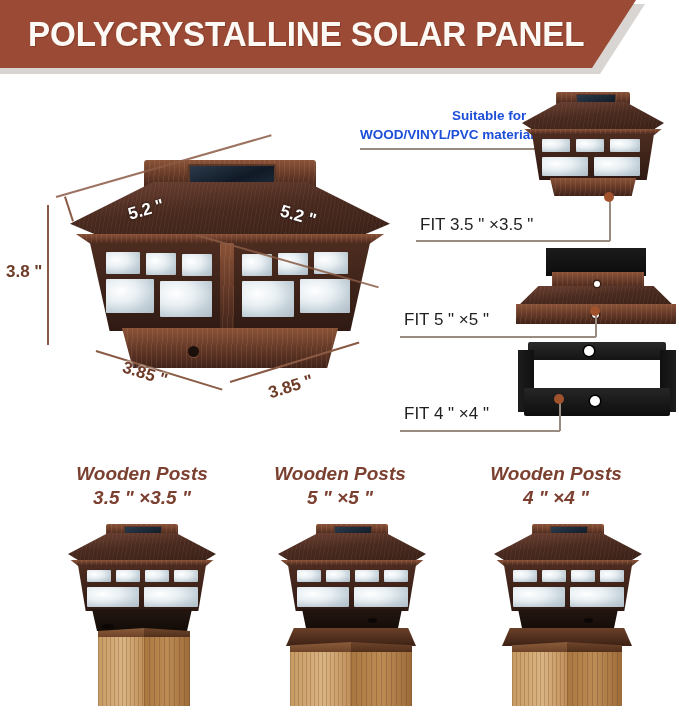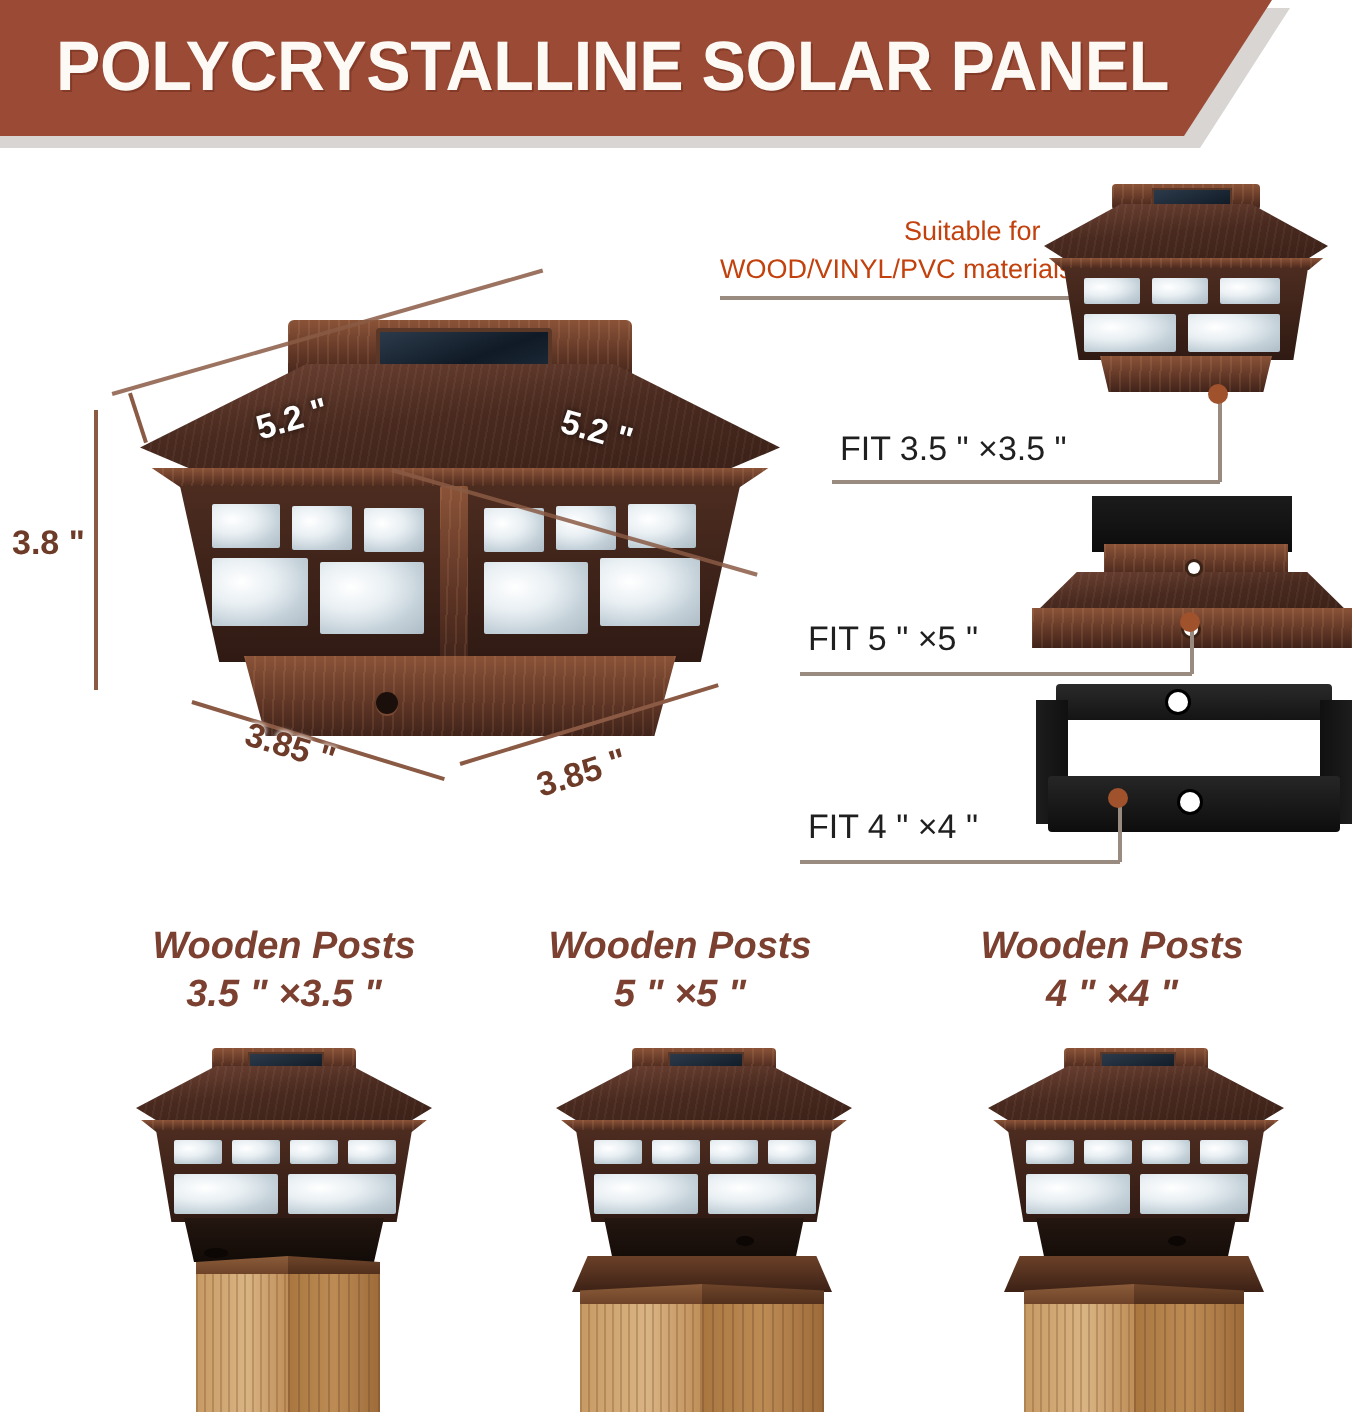--- a/index.html
+++ b/index.html
@@ -55,22 +55,22 @@
   .pane{position:absolute;border-radius:1px;}
 
   
   .dim-white{position:absolute;color:#fff;font-weight:bold;font-size:17px;
       text-shadow:0 0 3px rgba(0,0,0,.75);white-space:nowrap;}
   .dim-brown{position:absolute;color:#6d3b27;font-weight:bold;font-size:17px;
       white-space:nowrap;text-shadow:0 0 3px #fff,0 0 2px #fff;}
   .arrow-line{position:absolute;background:#8a5a44;}
 
   
-  .callout{position:absolute;color:#c2410c;font-size:13.5px;line-height:19px;
-      white-space:nowrap;}
+  .callout{position:absolute;color:#1d4ed8;font-size:13.5px;line-height:19px;
+      white-space:nowrap;font-weight:bold;}
   .fit-label{position:absolute;color:#1f1f1f;font-size:17px;white-space:nowrap;}
   .lead-h{position:absolute;height:1.5px;background:#9a8b80;}
   .lead-v{position:absolute;width:1.5px;background:#9a8b80;}
   .lead-dot{position:absolute;width:10px;height:10px;border-radius:50%;
       background:#a0522d;}
 
   
   .post-title{position:absolute;text-align:center;color:#7b4030;
       font-style:italic;font-weight:bold;font-size:19px;line-height:24px;
       text-shadow:0 1px 1px rgba(255,255,255,.9);}

